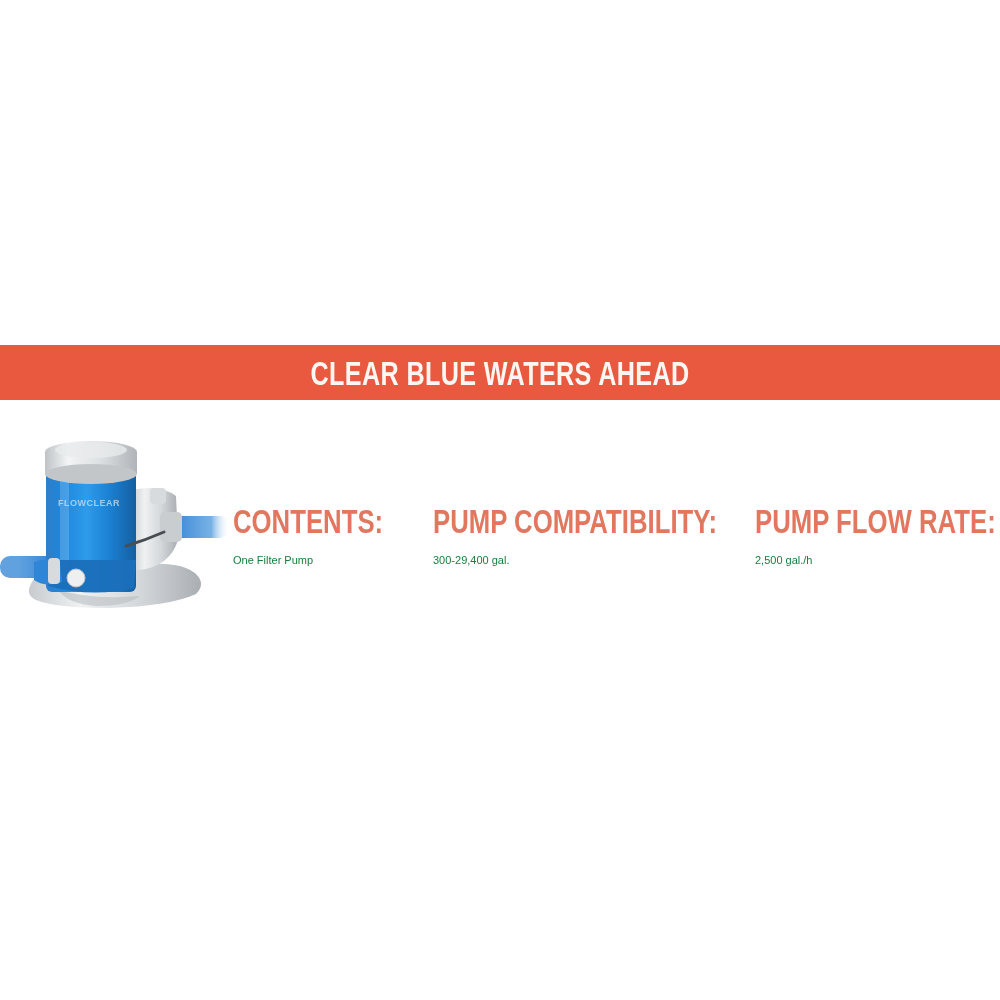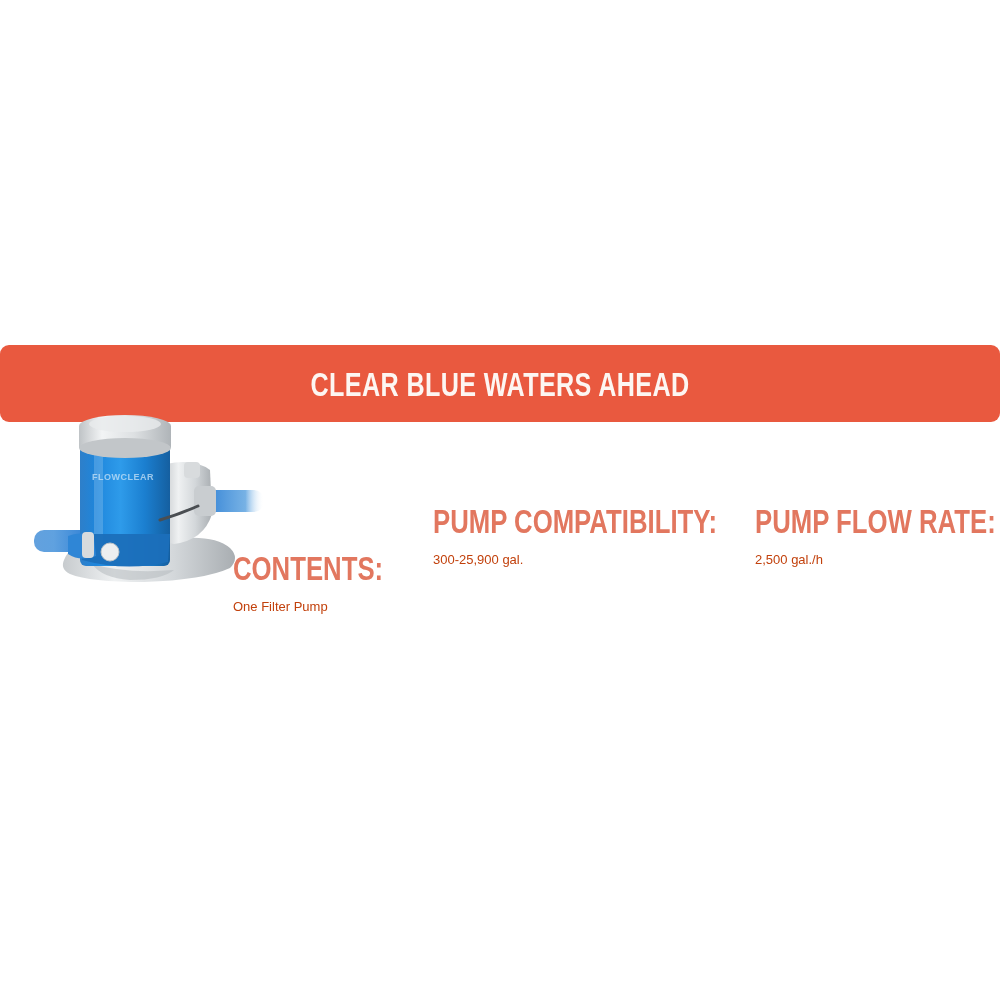--- a/index.html
+++ b/index.html
@@ -15,26 +15,25 @@
     font-family: "Liberation Sans", sans-serif;
     -webkit-font-smoothing: antialiased;
   }
 
   
   .banner {
     position: absolute;
     left: 0;
     top: 345px;
     width: 1000px;
-    height: 77px;
+    height: 55px;
     background: #E9593F;
     display: flex;
     align-items: center;
     justify-content: center;
-    border-radius: 9px;
   }
   .banner-title {
     color: #FDF6F2;
     font-family: "Liberation Sans Narrow", "Liberation Sans", sans-serif;
     font-weight: bold;
     font-size: 34px;
     letter-spacing: 0.5px;
     line-height: 1;
     transform: scaleX(0.74);
     transform-origin: center center;
@@ -46,51 +45,50 @@
     position: absolute;
     left: 0;
     top: 505px;
     width: 1000px;
     height: 120px;
   }
   .column {
     position: absolute;
     top: 0;
   }
-  .col-0 { left: 233px; margin-top: 47px; }
+  .col-0 { left: 233px; }
   .col-1 { left: 433px; }
   .col-2 { left: 755px; }
 
   .col-heading {
     color: #E2775F;
     font-family: "Liberation Sans Narrow", "Liberation Sans", sans-serif;
     font-weight: bold;
     font-size: 33px;
     line-height: 34px;
     letter-spacing: 0px;
     white-space: nowrap;
     transform: scaleX(0.78);
     transform-origin: left center;
     margin: 0 0 9px 0;
   }
   .col-line {
-    color: #c2410c;
-    font-size: 13px;
+    color: #15803d;
+    font-size: 11px;
     line-height: 24px;
     white-space: nowrap;
   }
 
   
   .product {
     position: absolute;
     left: 0;
-    top: 404px;
+    top: 430px;
     width: 230px;
     height: 195px;
-    padding-left: 34px;
   }
   .product svg { display: block; }
 </style>
 </head>
 <body>
 
 <div class="banner">
   <div class="banner-title">CLEAR BLUE WATERS AHEAD</div>
 </div>
 
@@ -169,21 +167,21 @@
 
 <div class="columns">
 
   <div class="column col-0">
     <div class="col-heading">CONTENTS:</div>
     <div class="col-line">One Filter Pump</div>
   </div>
 
   <div class="column col-1">
     <div class="col-heading">PUMP COMPATIBILITY:</div>
-    <div class="col-line">300-25,900 gal.</div>
+    <div class="col-line">300-29,400 gal.</div>
   </div>
 
   <div class="column col-2">
     <div class="col-heading">PUMP FLOW RATE:</div>
     <div class="col-line">2,500 gal./h</div>
   </div>
 
 </div>
 
 </body></html>

